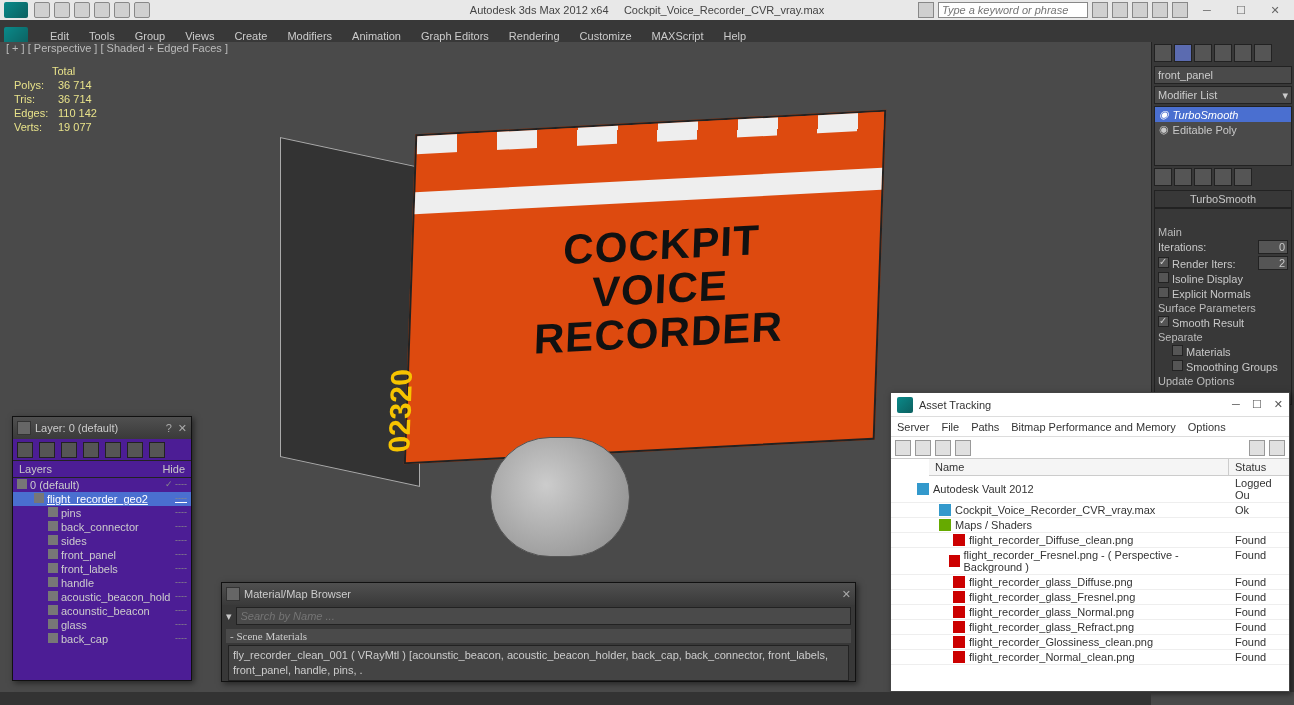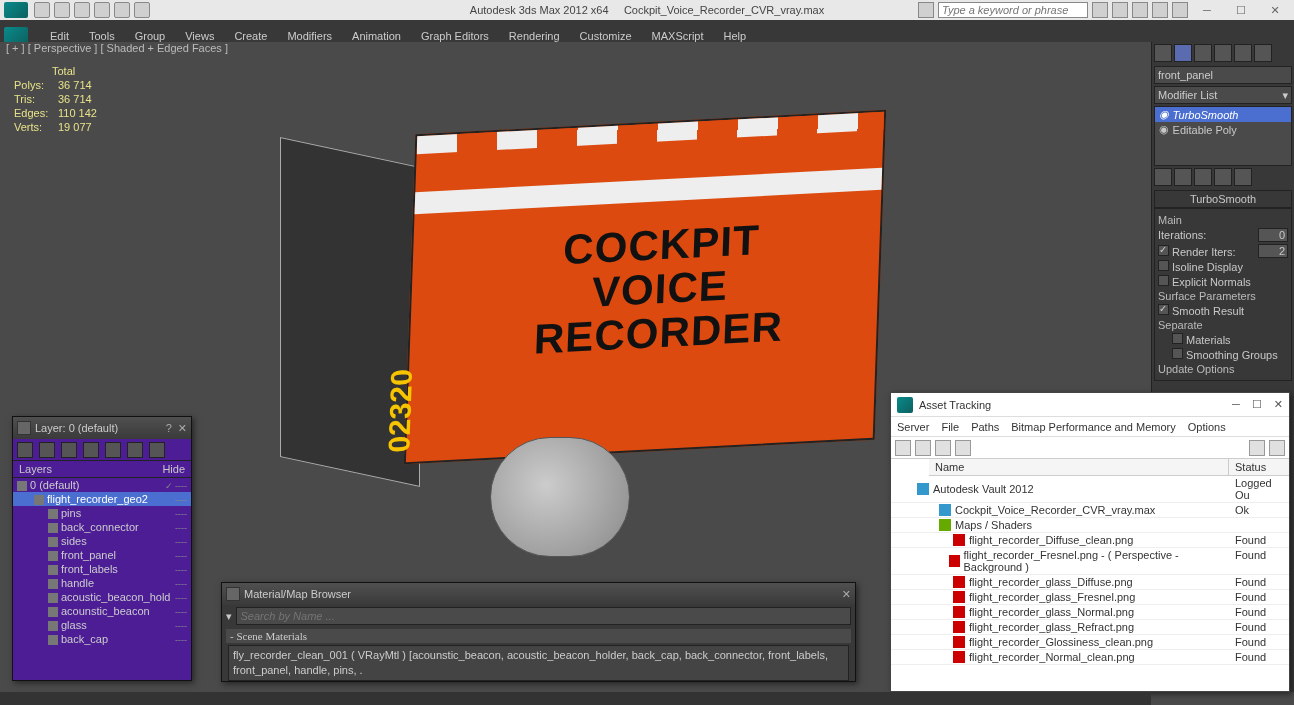--- a/index.html
+++ b/index.html
@@ -43,41 +43,41 @@
 .cmd-row { display: flex; gap: 2px; margin-bottom: 4px; }
 .cmd-btn { width: 18px; height: 18px; background: #555; border: 1px solid #222; }
 .cmd-btn.active { background: #5b6bb0; }
 .obj-name { width: 100%; height: 18px; background: #4a4a4a; border: 1px solid #222; color: #ccc; padding: 0 3px; margin-bottom: 2px; }
 .mod-list-drop { width: 100%; height: 18px; background: #4a4a4a; border: 1px solid #222; color: #ccc; padding: 0 3px; display: flex; align-items: center; justify-content: space-between; }
 .mod-stack { width: 100%; height: 60px; background: #4a4a4a; border: 1px solid #222; margin: 2px 0; }
 .mod-stack .mod-item { padding: 1px 4px; display: flex; align-items: center; gap: 4px; }
 .mod-stack .mod-item.selected { background: #4a6fd0; color: #fff; font-style: italic; }
 .mod-tools { display: flex; gap: 2px; margin-bottom: 4px; }
 .rollout-head { background: #383838; padding: 2px 4px; text-align: center; border: 1px solid #222; margin-top: 2px; }
-.rollout-body { background: #383838; border: 1px solid #222; padding: 3px 3px; }
+.rollout-body { background: #383838; border: 1px solid #222; padding: 15px 3px; }
 .rollout-body .group-label { color: #bbb; margin: 2px 0; }
 .param-row { display: flex; justify-content: space-between; align-items: center; margin: 2px 0; }
 .param-row .spinner { width: 30px; height: 14px; background: #555; border: 1px solid #222; text-align: right; padding: 0 2px; }
 .chk { width: 11px; height: 11px; background: #555; border: 1px solid #222; display: inline-block; margin-right: 3px; position: relative; }
 .chk.on::after { content: "✓"; position: absolute; top: -2px; left: 0; font-size: 10px; color: #ccc; }
 
 
 .layer-panel { position: absolute; top: 416px; left: 12px; width: 180px; height: 265px; background: #4c1d95; border: 1px solid #111; box-shadow: 2px 2px 6px rgba(0,0,0,.5); }
 .panel-titlebar { height: 22px; background: linear-gradient(#505050,#3a3a3a); display: flex; align-items: center; padding: 0 4px; color: #ccc; }
 .panel-titlebar .pt-icon { width: 14px; height: 14px; background: #666; border: 1px solid #333; margin-right: 4px; }
 .panel-titlebar .pt-right { margin-left: auto; display: flex; gap: 6px; color: #aaa; }
 .layer-toolbar { height: 22px; display: flex; align-items: center; gap: 6px; padding: 0 4px; border-bottom: 1px solid #222; }
 .layer-toolbar .ltb { width: 16px; height: 16px; background: #555; border: 1px solid #222; }
 .layer-header { display: flex; justify-content: space-between; padding: 2px 6px; border-bottom: 1px solid #222; }
 .layer-tree { height: 180px; overflow: hidden; }
-.layer-row { display: flex; align-items: flex-end; padding: 1px 4px; gap: 3px; color: #ccc; }
+.layer-row { display: flex; align-items: flex-start; padding: 1px 4px; gap: 3px; color: #ccc; }
 .layer-row .indent1 { width: 14px; }
 .layer-row .indent2 { width: 28px; }
 .layer-row .lyicon { width: 10px; height: 10px; background: #777; }
-.layer-row.selected { background: #4a6fd0; color: #fff; }
+.layer-row.selected { background: #4a6fd0; color: #fff; text-decoration: underline; }
 .layer-row .extras { margin-left: auto; color: #888; font-size: 9px; }
 
 
 .matbrowser { position: absolute; top: 582px; left: 221px; width: 635px; height: 100px; background: #383838; border: 1px solid #111; box-shadow: 2px 2px 6px rgba(0,0,0,.5); }
 .mb-search-row { display: flex; align-items: center; padding: 2px 4px; gap: 4px; }
 .mb-search { flex: 1; height: 18px; background: #4a4a4a; border: 1px solid #222; color: #aaa; font-style: italic; padding: 0 4px; }
 .mb-section { background: #4a4a4a; margin: 2px 4px; padding: 1px 4px; color: #ccc; font-family: Liberation Serif, serif; }
 .mb-list { margin: 0 6px; border: 1px solid #222; background: #444; height: 36px; padding: 2px 4px; color: #ccc; line-height: 15px; overflow: hidden; }
 
 

